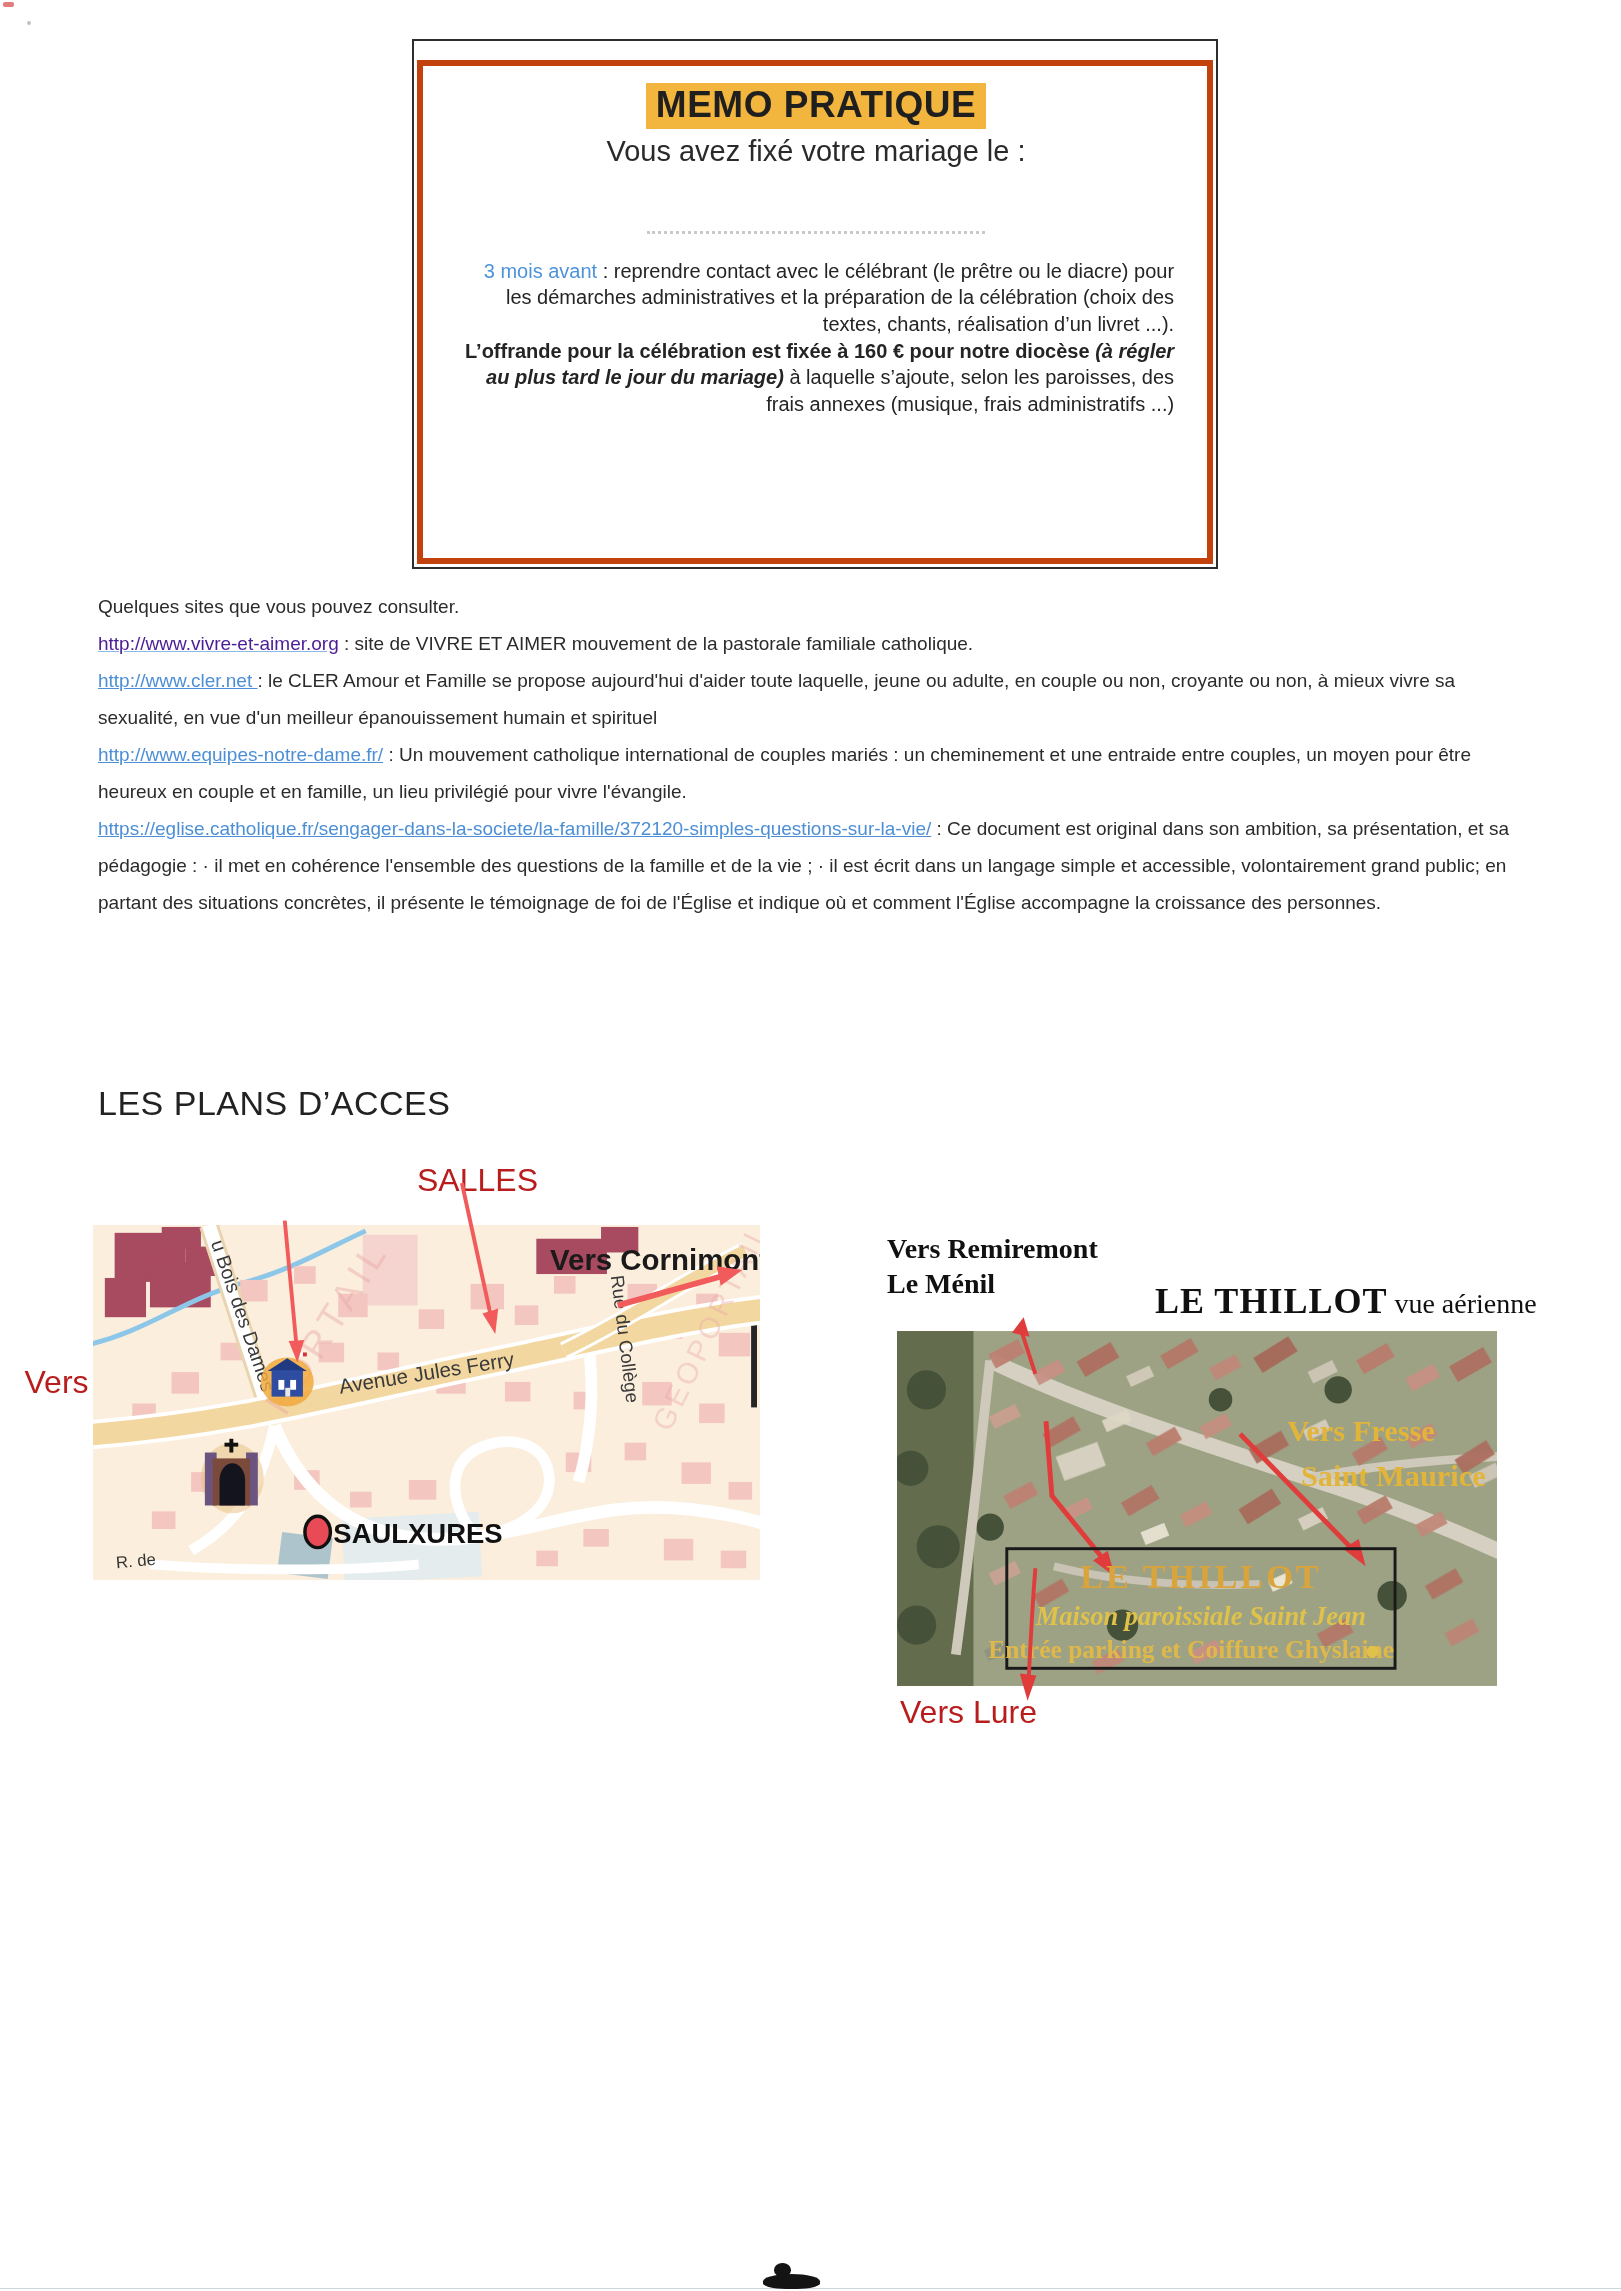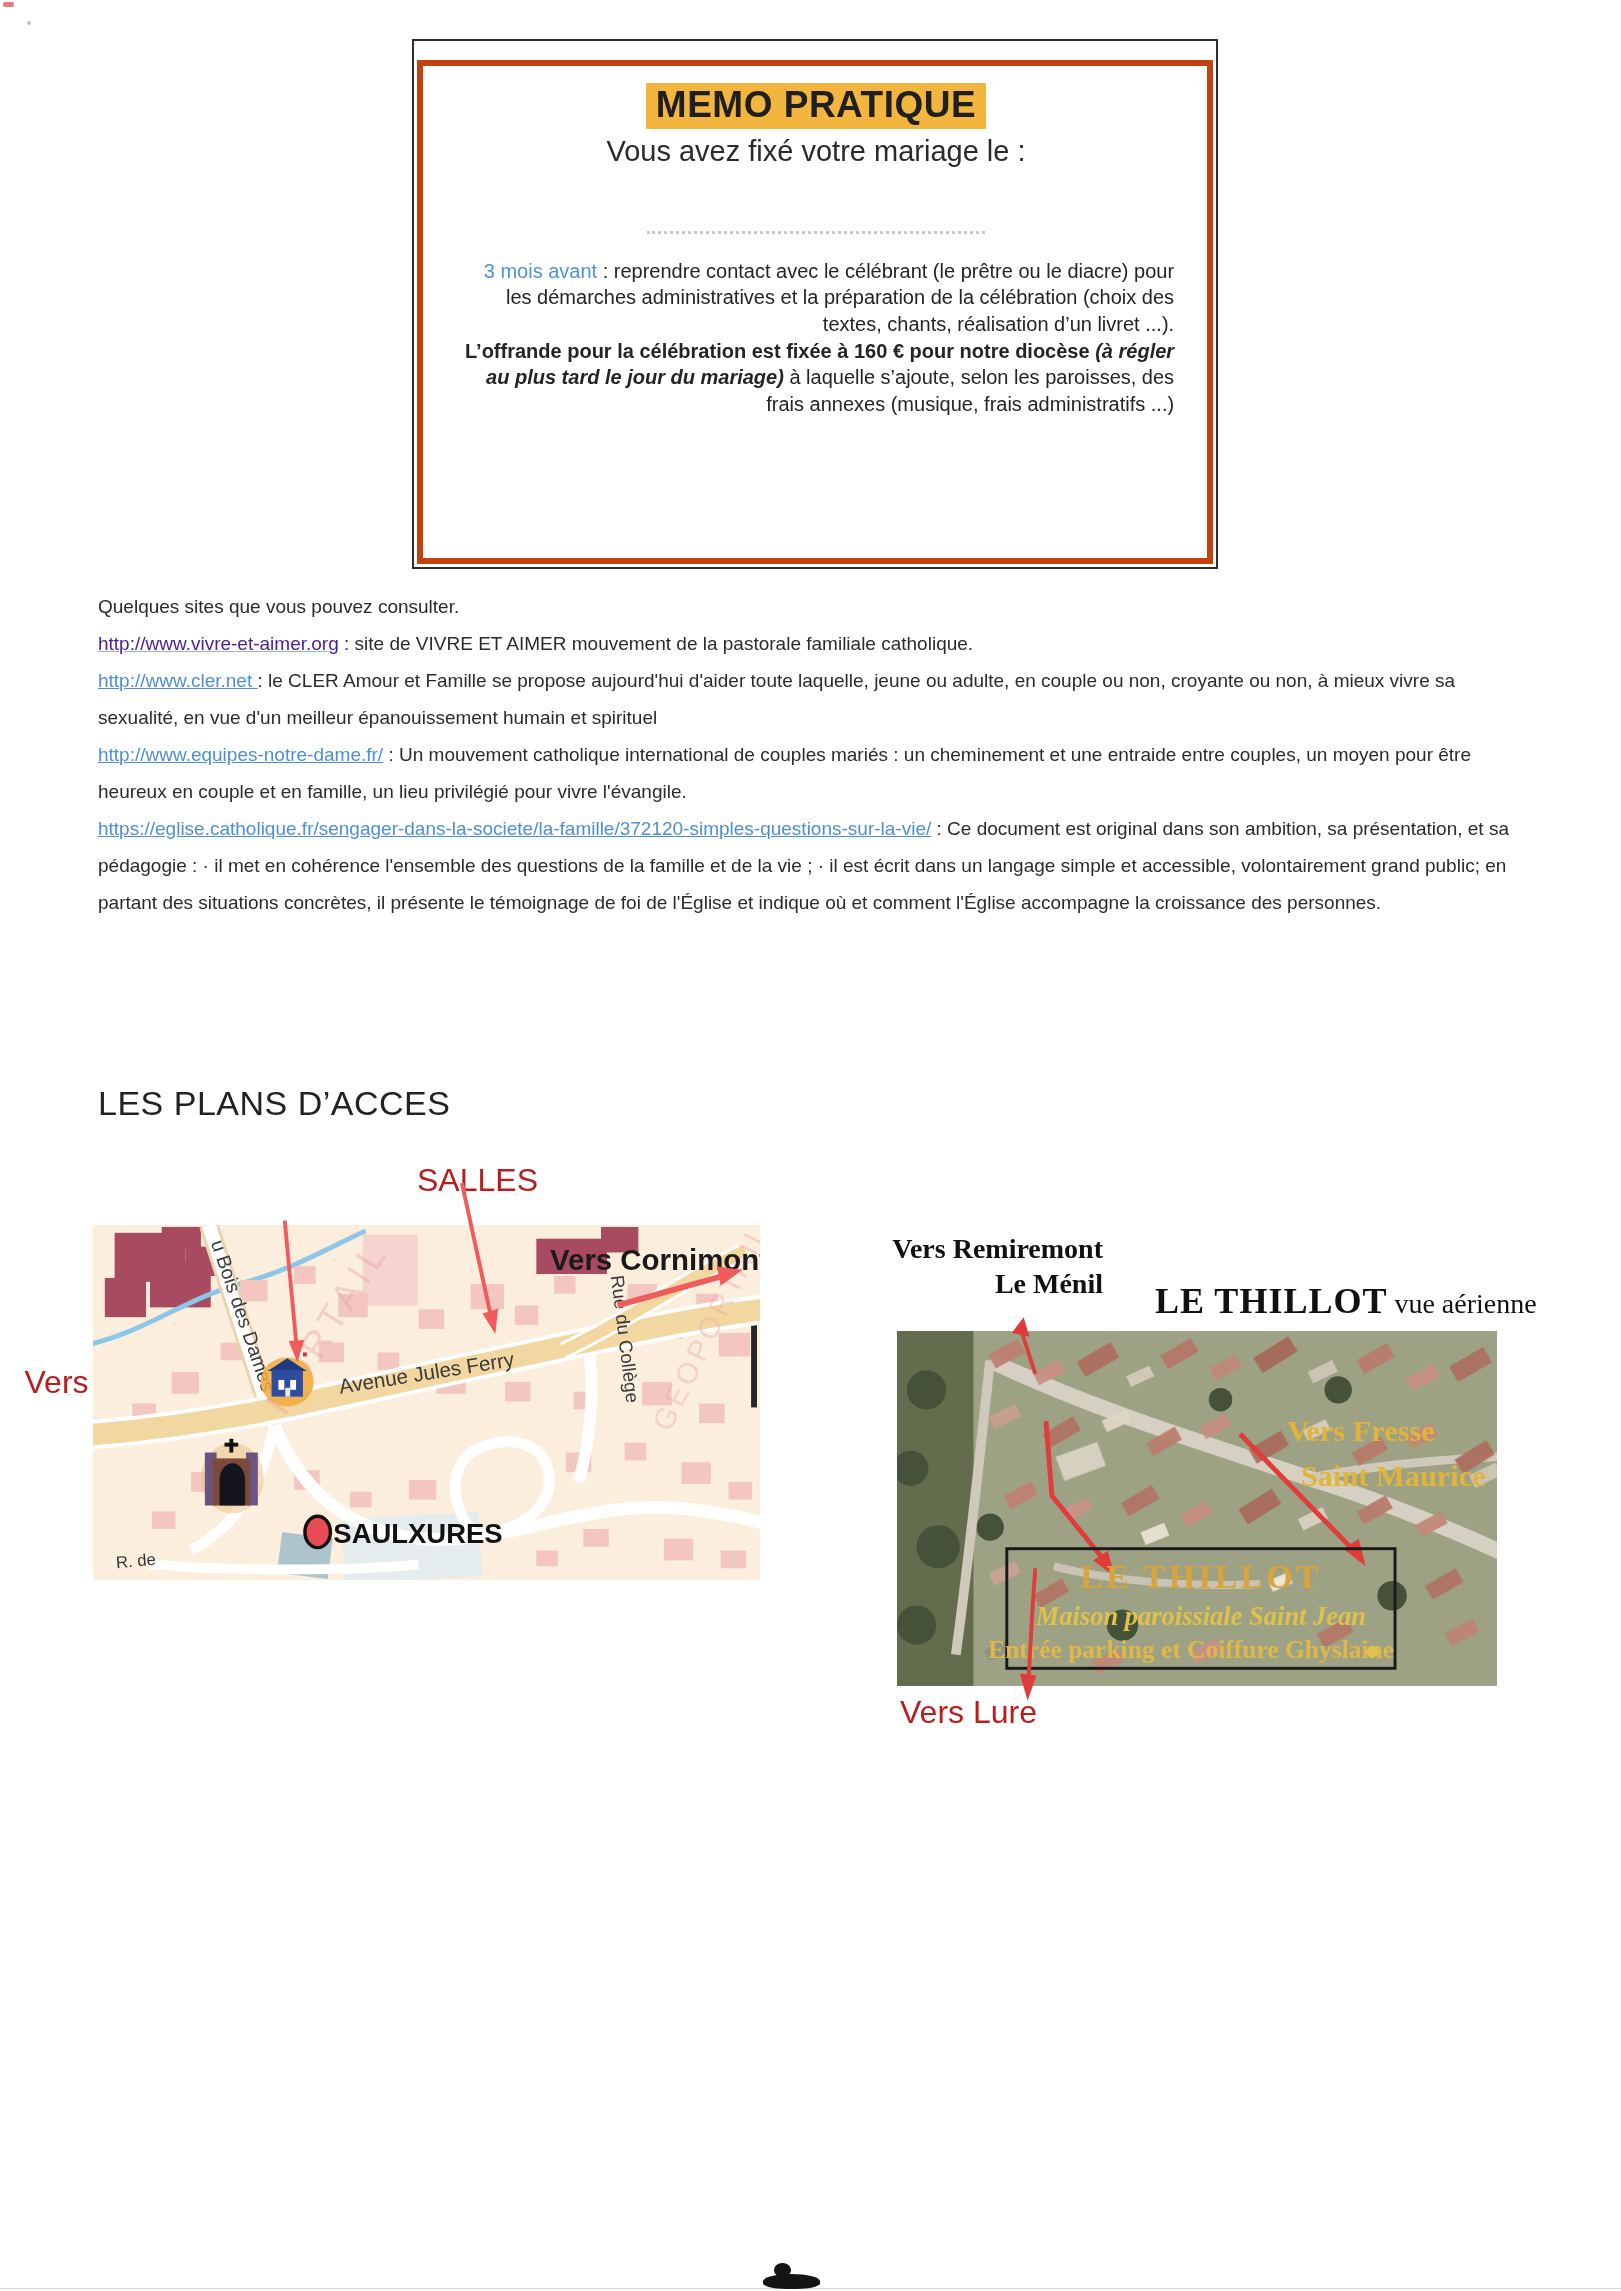--- a/index.html
+++ b/index.html
@@ -24,21 +24,21 @@
   #sites{left:98px;top:588px;width:1439px;font-size:19px;line-height:37px;color:#2b2b2b;}
   #sites p{margin:0;}
   .link{text-decoration:underline;}
   .link-light{color:#4c1d95;text-decoration-color:#8ab9e4;}
   .link-mid{color:#4d8fd6;text-decoration-color:#4d8fd6;}
 
   #plans-heading{left:98px;top:1084px;font-size:34px;font-weight:500;letter-spacing:0.5px;color:#222;}
 
   .map-label{font-size:32px;color:#b91c1c;}
   .serif-bold{font-family:"Liberation Serif",serif;font-weight:bold;}
-  #remiremont-block{left:887px;top:1231px;width:216px;text-align:right;font-size:28px;line-height:35px;color:#111;}
+  #remiremont-block{left:887px;top:1231px;width:216px;text-align:left;font-size:28px;line-height:35px;color:#111;}
   #thillot-title{left:1155px;top:1280px;font-family:"Liberation Serif",serif;color:#111;}
   #thillot-title .t1{font-size:36px;font-weight:bold;letter-spacing:1px;}
   #thillot-title .t2{font-size:28px;}
 
   svg text{font-family:"Liberation Sans",sans-serif;}
   .serifT{font-family:"Liberation Serif",serif;}
 
   #bottom-line{left:0;top:2288px;width:1621px;height:1px;background:#ccd6dc;}
   #bottom-blob{left:763px;top:2274px;width:57px;height:14.7px;background:#141414;border-radius:50% 50% 40% 40%;}
   #bottom-blob-bump{left:774px;top:2263px;width:16.7px;height:13.7px;background:#141414;border-radius:50%;}

